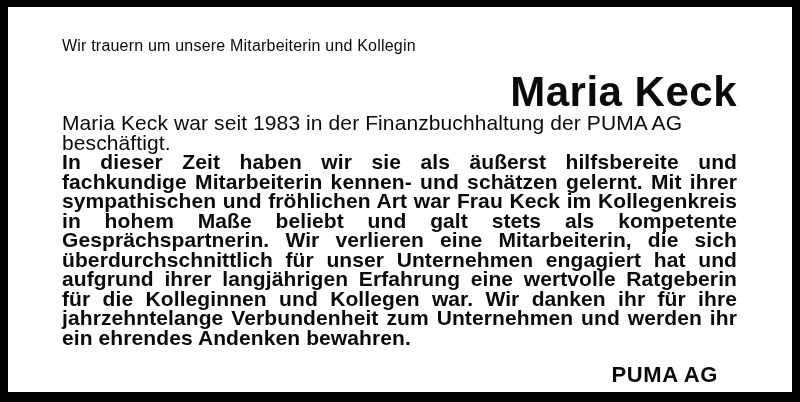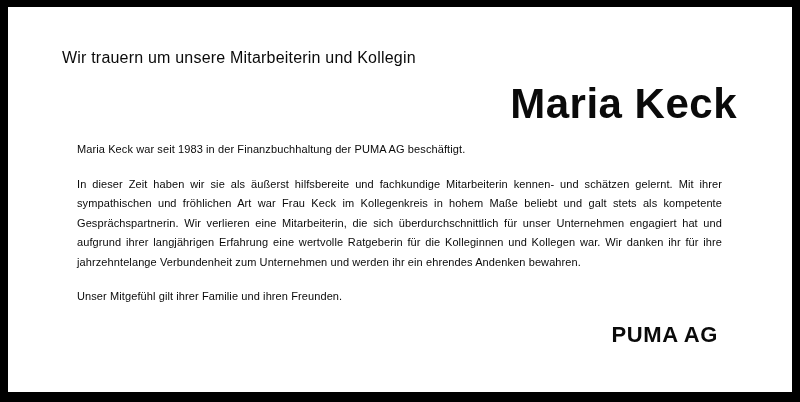--- a/index.html
+++ b/index.html
@@ -23,45 +23,45 @@
     top: 7px;
     right: 8px;
     bottom: 10px;
     background: #ffffff;
     color: #0a0a0a;
   }
   .content {
     position: absolute;
     left: 54px;
     right: 55px;
-    top: 12px;
+    top: 0;
   }
   .intro {
     margin: 0;
     padding-top: 31px;
     font-size: 16px;
     line-height: 16px;
     letter-spacing: 0.2px;
   }
   .deceased-name {
     margin: 17px 0 0 0;
     font-size: 42px;
     line-height: 42px;
     font-weight: bold;
     text-align: right;
     letter-spacing: 0.5px;
   }
   p.body-par {
-    margin: 15px;
-    font-size: 11px;
+    margin: 0;
+    font-size: 21px;
     line-height: 19.5px;
     letter-spacing: 0.1px;
   }
   .par-1 { margin-top: 20px; }
-  .par-2 { margin-top: 6px; text-align: justify; }
+  .par-2 { margin-top: 6px; text-align: justify; font-weight: bold; }
   .par-3 { margin-top: 6px; }
   .signature {
     margin: 15px 0 0 336px;
     width: 320px;
     text-align: right;
   }
   .sig-company {
     margin: 0;
     font-size: 22px;
     line-height: 26px;
@@ -83,21 +83,20 @@
     <div class="content">
 
       <p class="intro">Wir trauern um unsere Mitarbeiterin und Kollegin</p>
 
       <h1 class="deceased-name">Maria Keck</h1>
 
       <p class="body-par par-1">Maria Keck war seit 1983 in der Finanzbuchhaltung der PUMA AG beschäftigt.</p>
 
       <p class="body-par par-2">In dieser Zeit haben wir sie als äußerst hilfsbereite und fachkundige Mitarbeiterin kennen- und schätzen gelernt. Mit ihrer sympathischen und fröhlichen Art war Frau Keck im Kollegenkreis in hohem Maße beliebt und galt stets als kompetente Gesprächspartnerin. Wir verlieren eine Mitarbeiterin, die sich überdurchschnittlich für unser Unternehmen engagiert hat und aufgrund ihrer langjährigen Erfahrung eine wertvolle Ratgeberin für die Kolleginnen und Kollegen war. Wir danken ihr für ihre jahrzehntelange Verbundenheit zum Unternehmen und werden ihr ein ehrendes Andenken bewahren.</p>
 
-      <p class="body-par par-3">Unser Mitgefühl gilt ihrer Familie und ihren Freunden.</p>
 
       <div class="signature">
         <p class="sig-company">PUMA AG</p>
       </div>
 
     </div>
   </div>
 </div>
 
 </body></html>

